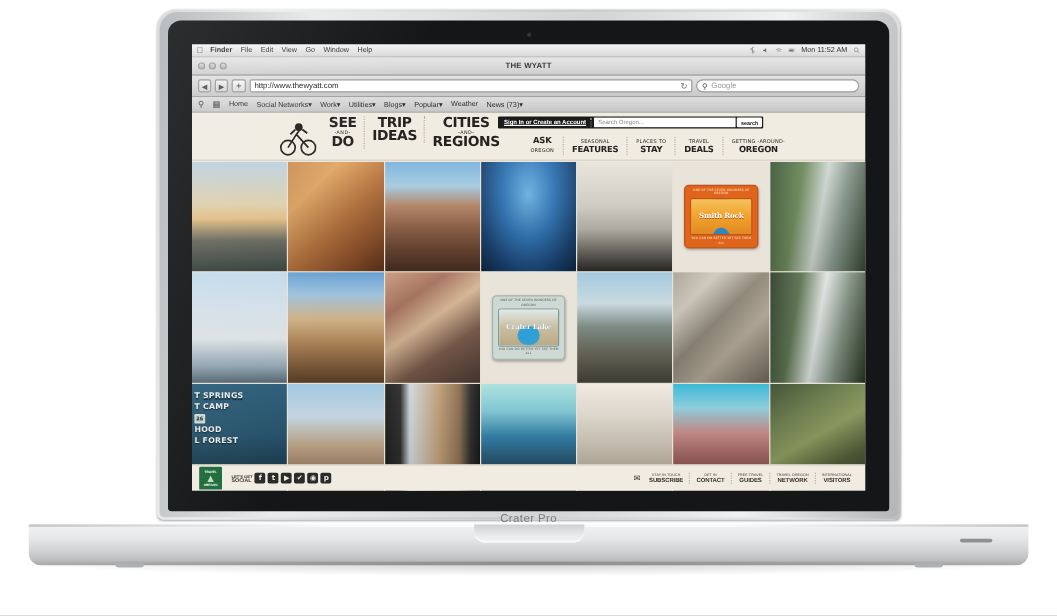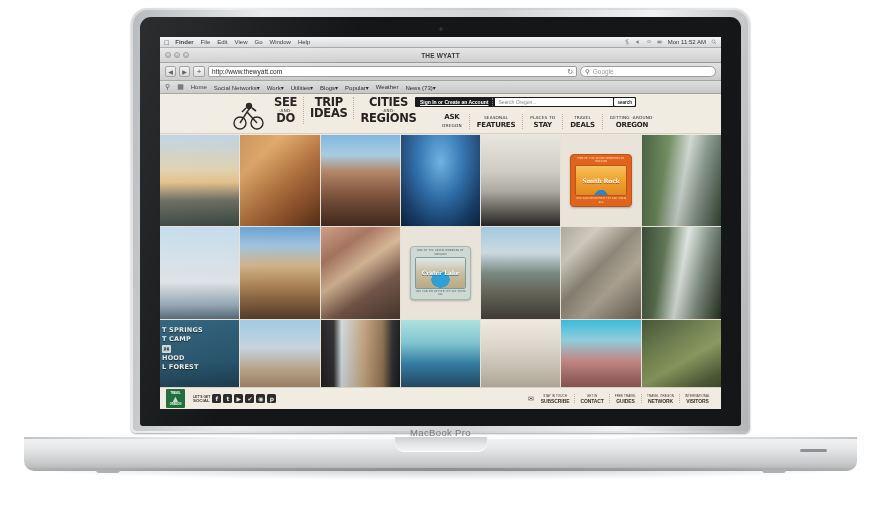--- a/index.html
+++ b/index.html
@@ -626,21 +626,21 @@
               <span class="fl-big" style="display:block">VISITORS</span>
             </span>
           </div>
         </div>
 
       </div>
     </div>
   </div>
 
   <div class="bezel-gloss"></div>
-  <div class="mbp-label">MacBook Pro</div>
+  <div class="mbp-label">Crater Pro</div>
 
   <div class="base"></div>
   <div class="base-top-line"></div>
   <div class="base-notch"></div>
   <div class="base-slot"></div>
   <div class="foot-l"></div>
   <div class="foot-r"></div>
   <div class="base-shadow"></div>
 
 </div>

